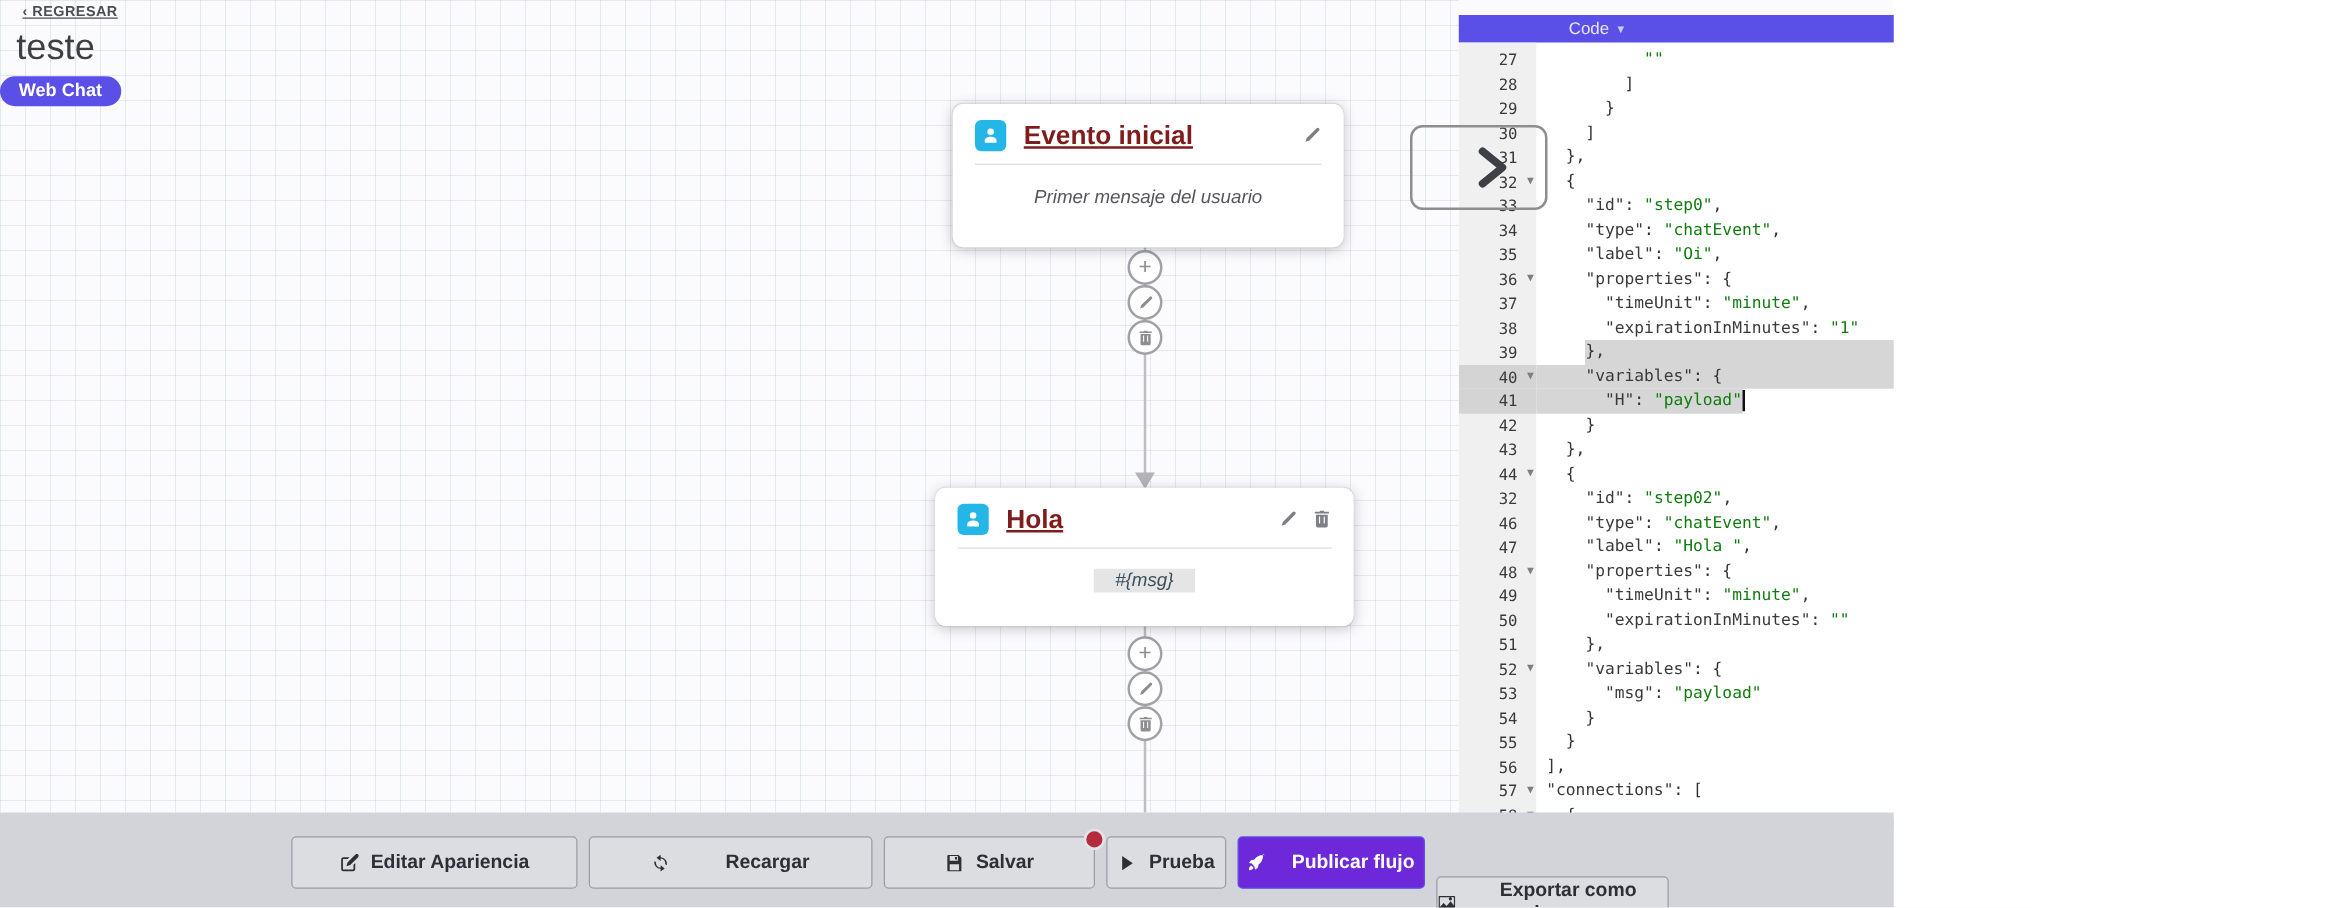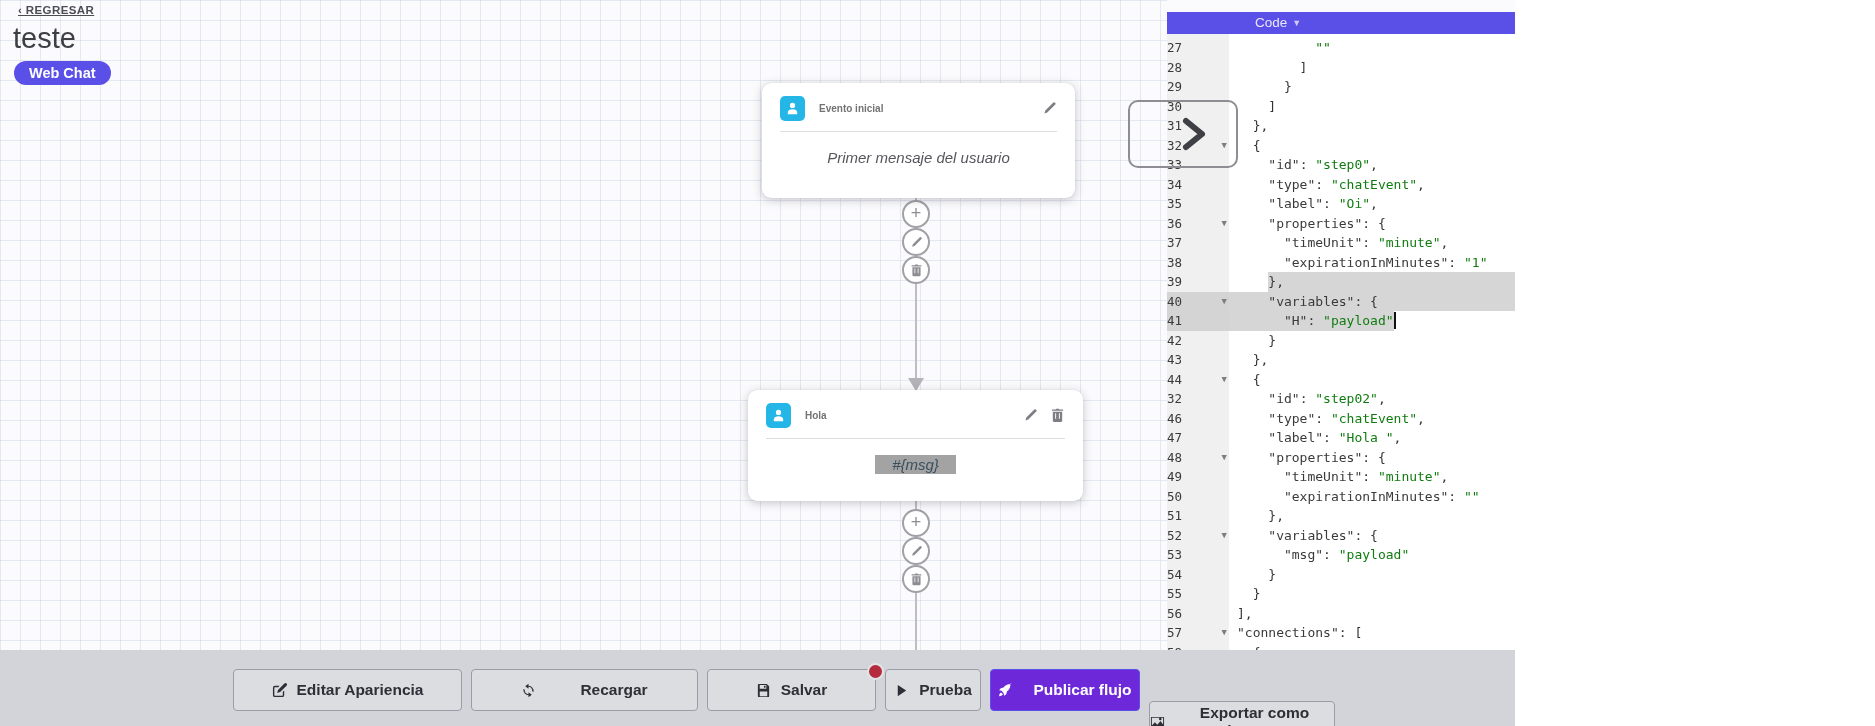--- a/index.html
+++ b/index.html
@@ -11,35 +11,35 @@
     position:absolute; left:0; top:0; width:1167px; height:650px;
     background-color:#fbfbfd;
     background-image:
       linear-gradient(rgba(210,217,231,.55) 1px, transparent 1px),
       linear-gradient(90deg, rgba(210,217,231,.55) 1px, transparent 1px);
     background-size:20px 20px;
   }
   .back-link { position:absolute; left:18px; top:4px; font-size:11.5px; font-weight:bold;
     letter-spacing:.4px; color:#4c4c55; text-decoration:underline; cursor:pointer; }
   .flow-title { position:absolute; left:13px; top:22px; font-size:29px; font-weight:500; color:#3e3e45; }
-  .channel-badge { position:absolute; left:14px; top:61px; height:24px; padding:0 15px;
+  .channel-badge { position:absolute; left:0; top:61px; height:24px; padding:0 15px;
     border-radius:13px; color:#fff; font-size:14.5px; font-weight:bold; line-height:24px; }
 
   
   .node { position:absolute; background:#fff; border-radius:9px;
     box-shadow:0 2px 10px rgba(40,40,60,.25), 0 0 1px rgba(0,0,0,.15); z-index:5; }
   .node-head { display:flex; align-items:center; padding:13px 18px 10px 18px; }
   .node-ico { width:25px; height:25px; border-radius:5px; display:flex; align-items:center; justify-content:center; flex:0 0 auto; }
   .node-ico svg { width:15px; height:15px; fill:#fff; }
-  .node-title { font-size:10px; font-weight:bold; color:#737373; margin-left:14px; flex:1 1 auto; }
+  .node-title { font-size:21px; font-weight:bold; color:#7f1d1d; margin-left:14px; flex:1 1 auto;text-decoration:underline; }
   .node-actions { display:flex; gap:12px; color:#7e7e86; }
   .node-actions svg { width:15px; height:15px; fill:#7e7e86; cursor:pointer; }
   .node-divider { height:1px; background:#dcdce1; margin:0 18px; }
   .node-body { text-align:center; font-style:italic; font-size:15px; color:#55555c; padding:17px 10px; }
-  .msg-hl { background:#a3a3a3; padding:1px 17px; color:#3a4f5e; }
+  .msg-hl { background:#e5e5e5; padding:1px 17px; color:#3a4f5e; }
 
   
   .chain { position:absolute; z-index:3; }
   .chain .line { position:absolute; left:50%; width:2px; margin-left:-1px; background:#bdbdc2; top:0; bottom:0; }
   .chain .arrow { position:absolute; left:50%; bottom:-1px; margin-left:-8px; width:0; height:0;
     border-left:8px solid transparent; border-right:8px solid transparent; border-top:13px solid #b3b3b8; }
   .cbtn { position:absolute; left:50%; margin-left:-14px; width:28px; height:28px; border-radius:50%;
     background:#fff; border:2px solid #a0a0a6; display:flex; align-items:center; justify-content:center; cursor:pointer; }
   .cbtn svg { width:13px; height:13px; fill:#8d8d94; }
   .cbtn .plus { font-size:18px; color:#8d8d94; line-height:1; margin-top:-2px; }
@@ -52,21 +52,21 @@
   
   .code-panel { position:absolute; left:1167px; top:12px; width:708px; height:650px; background:#fff; }
   .code-header { position:relative; height:22px; line-height:22px; }
   .code-dd { position:absolute; left:88px; top:0; color:#e9e7fd; font-size:13.5px; cursor:pointer; }
   .code-dd .caret { font-size:9px; vertical-align:1px; margin-left:5px; color:#cfcaf7; }
   .powered { position:absolute; right:8px; top:0; color:#f4f3ff; font-size:14px; font-weight:bold; text-decoration:underline; cursor:pointer; }
 
   .editor { position:absolute; left:0; top:22px; right:0; bottom:0; overflow:hidden;
     font-family:"DejaVu Sans Mono", monospace; font-size:13px; line-height:19.5px; }
   .gutter { position:absolute; left:0; top:0; bottom:0; width:62px; background:#f0f0f0; padding-top:4px; z-index:2; }
-  .gut-row { position:relative; height:19.5px; text-align:left; padding-right:15px; color:#3a3a3a; font-size:12.5px; }
+  .gut-row { position:relative; height:19.5px; text-align:right; padding-right:15px; color:#3a3a3a; font-size:12.5px; }
   .gut-row.gut-active { background:#d4d4d4; }
   .gut-row .fold { position:absolute; right:2px; top:0; font-size:9px; color:#7d7d83; }
   .code-rows { position:absolute; left:62px; top:0; right:20px; padding-top:4px; }
   .code-row { position:relative; height:19.5px; }
   .code-row .ct { position:relative; white-space:pre; color:#333; padding-left:8px; display:block; }
   .code-row .k { color:#3a3a3a; }
   .code-row .s { color:#107c10; }
   .sel { position:absolute; top:0; height:19.5px; background:#d6d6d6; }
   .cursor { position:absolute; top:1px; width:2px; height:17px; background:#111; }
 

